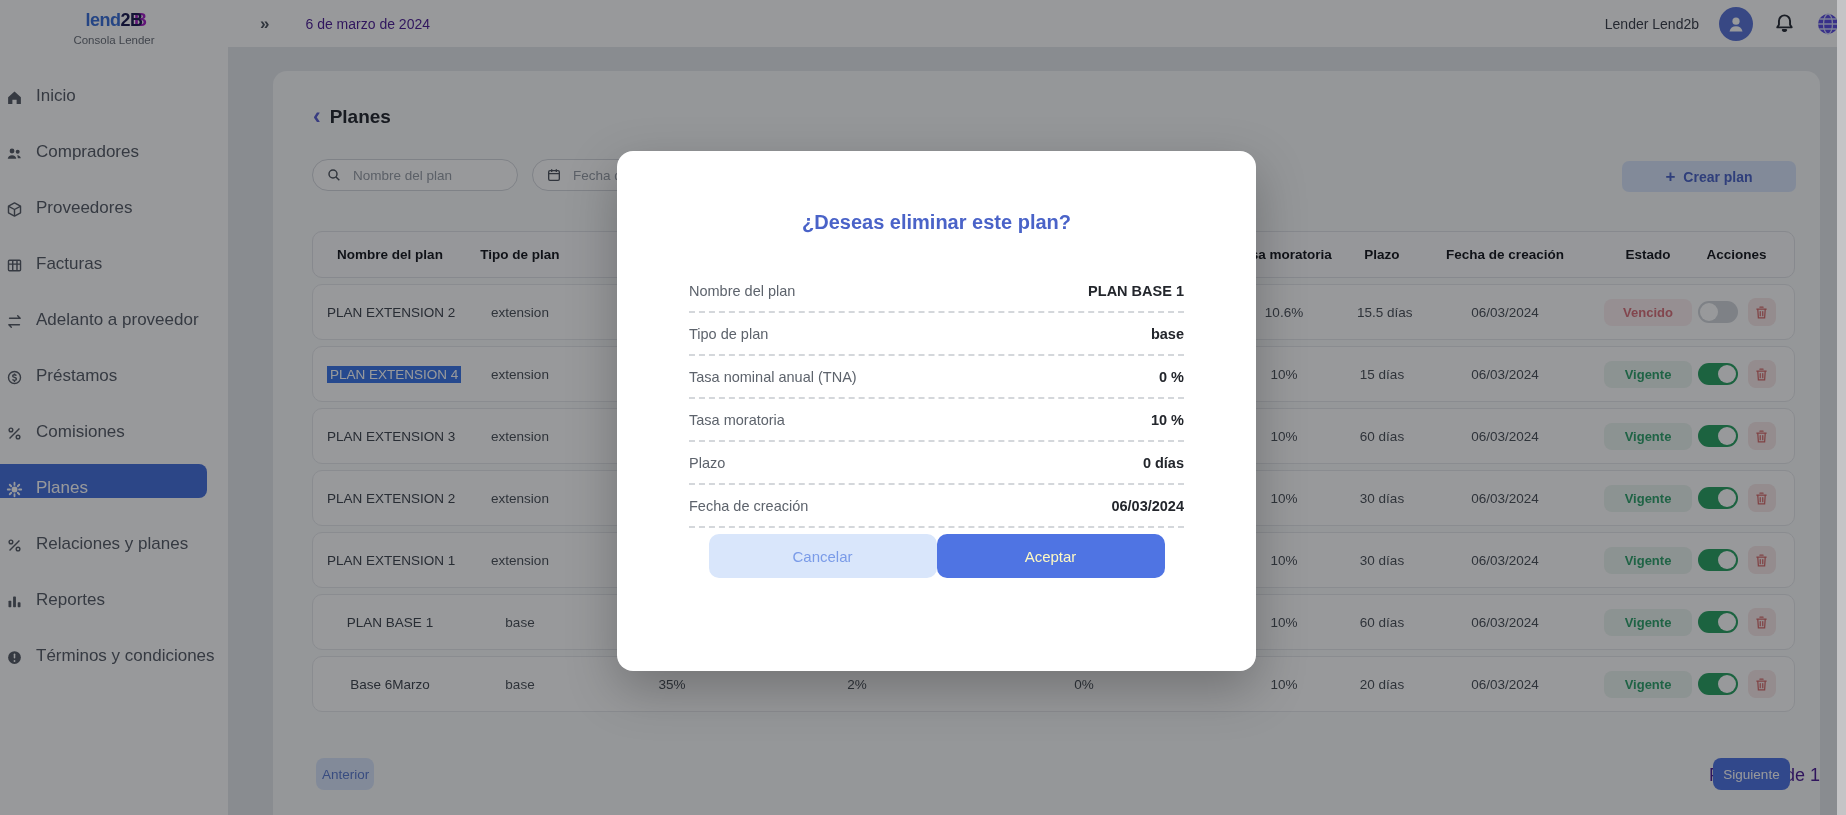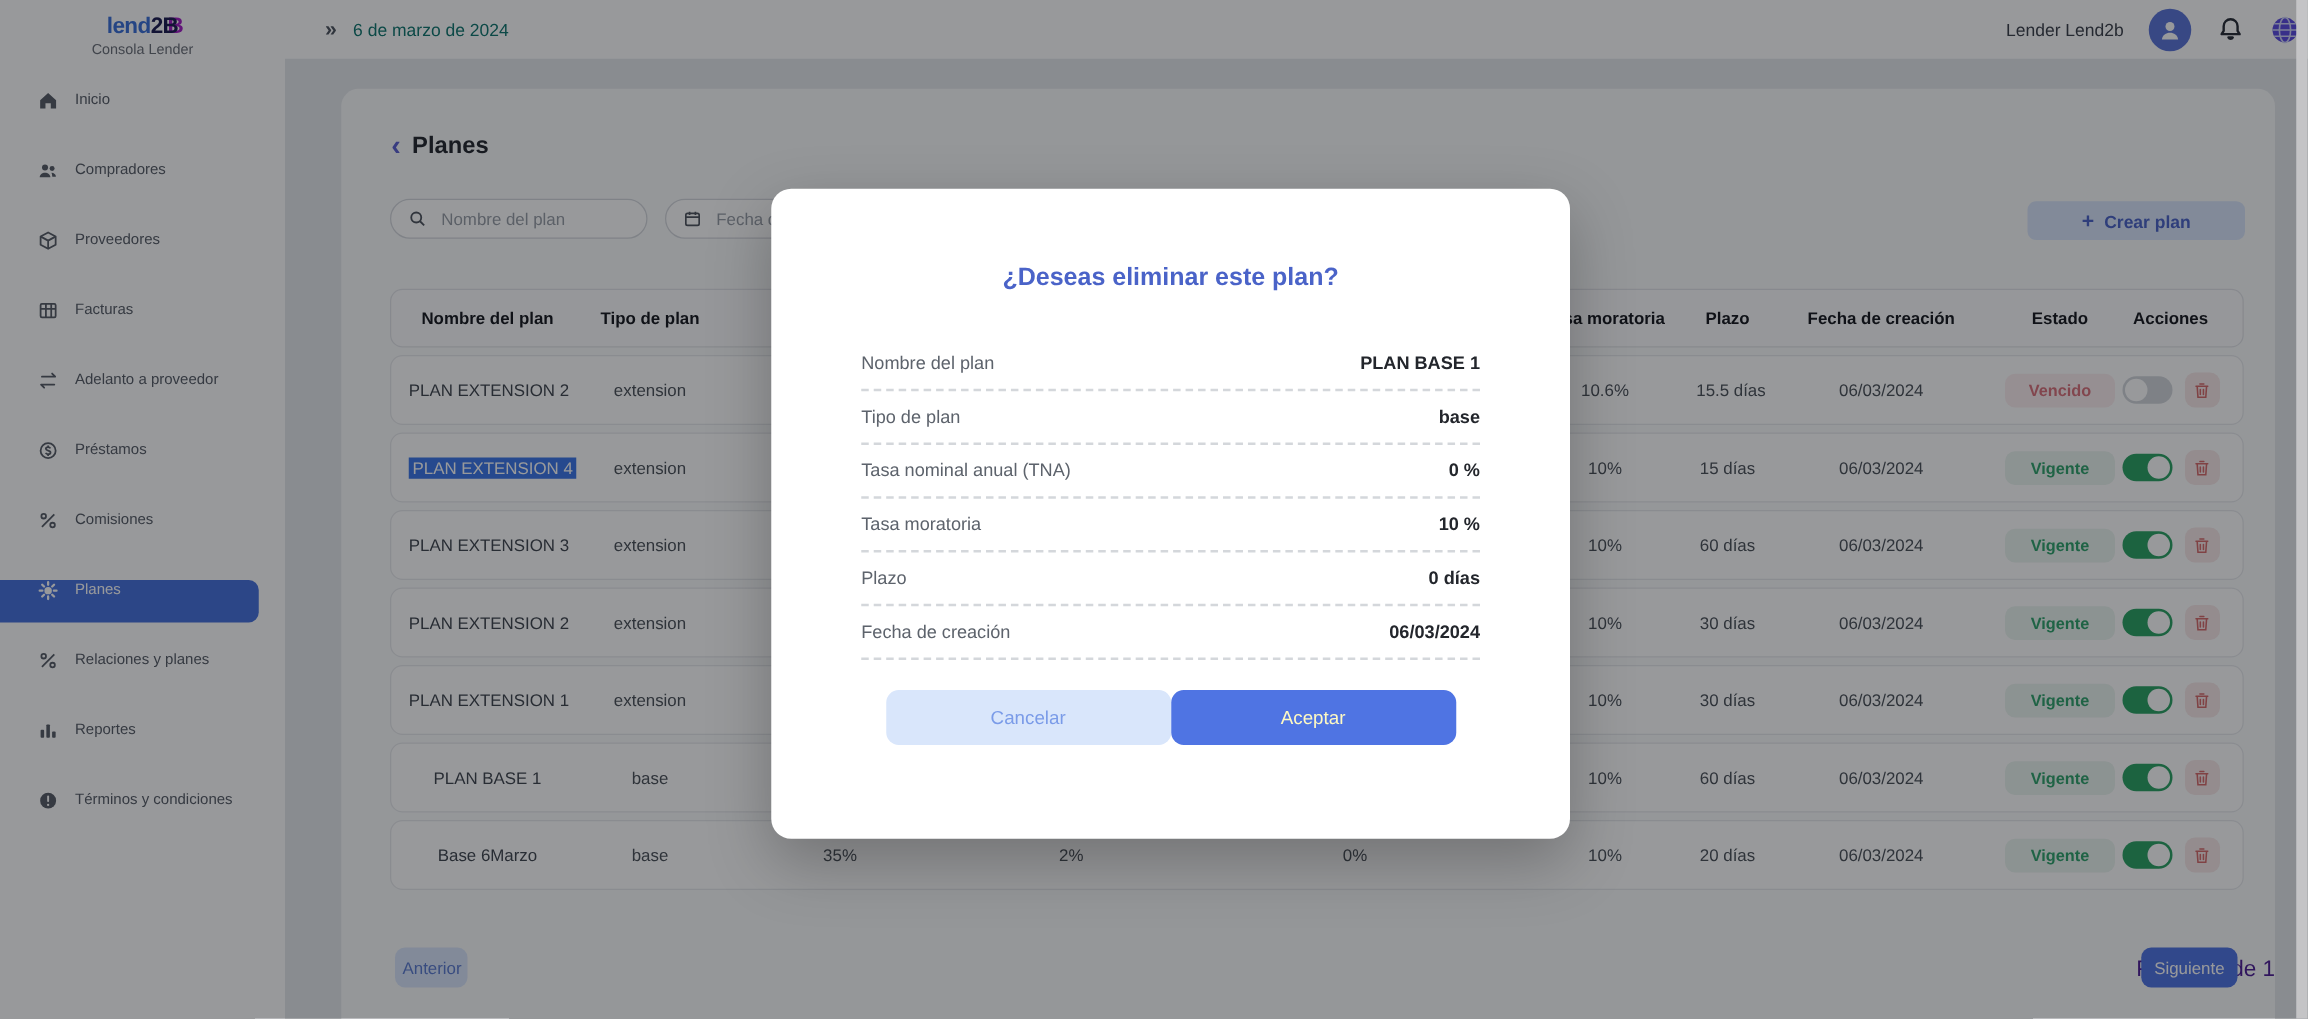--- a/index.html
+++ b/index.html
@@ -18,30 +18,30 @@
   
   .sidebar{position:absolute;left:0;top:0;width:228px;height:815px;background:#fff;z-index:1;}
   .logo-row{margin-top:10px;text-align:center;font-size:18px;font-weight:bold;letter-spacing:-0.5px;}
   .logo-lend{color:var(--logo-blue);}
   .logo-2{color:var(--logo-navy);}
   .b-wrap{position:relative;display:inline-block;}
   .b-back{position:absolute;left:4px;top:0;color:var(--logo-purple);}
   .b-front{position:relative;color:var(--logo-navy);}
   .sidebar-sub{text-align:center;font-size:11.5px;color:#6a6f78;margin-top:3px;}
   .nav{position:absolute;top:72px;left:0;right:0;}
-  .nav-item{display:flex;align-items:flex-start;gap:13px;padding-left:30px;height:34px;margin-bottom:22px;
-            font-size:12px;color:#565c66;width:207px;border-radius:0 8px 8px 0;cursor:pointer;}
+  .nav-item{display:flex;align-items:flex-end;gap:13px;padding-left:6px;height:34px;margin-bottom:22px;
+            font-size:17px;color:#565c66;width:207px;border-radius:0 8px 8px 0;cursor:pointer;}
   .nav-item.active{background:var(--sidebar-active);color:#fff;}
   .nav-item .icon{width:17px;height:17px;flex:none;display:inline-flex;}
   .nav-item svg{width:17px;height:17px;}
 
   
   .topbar{position:absolute;left:228px;top:0;right:0;height:47px;background:#fff;display:flex;align-items:center;z-index:1;}
   .collapse{margin-left:32px;font-size:17px;color:#4c535e;font-weight:bold;cursor:pointer;}
-  .topbar-date{margin-left:13px;font-size:14px;color:#0f766e;}
+  .topbar-date{margin-left:36px;font-size:14px;color:#4c1d95;}
   .topbar-right{margin-left:auto;display:flex;align-items:center;gap:20px;margin-right:6px;}
   .user-label{font-size:14px;color:#3a3f49;}
   .avatar{width:34px;height:34px;border-radius:50%;background:var(--avatar-blue);
           display:flex;align-items:center;justify-content:center;cursor:pointer;}
   .avatar svg{width:24px;height:24px;}
   .bell{display:flex;cursor:pointer;color:#262b35;}
   .bell svg{width:23px;height:23px;}
   .globe{display:flex;cursor:pointer;color:var(--globe-indigo);}
   .globe svg{width:24px;height:24px;}
 
@@ -99,21 +99,21 @@
   .overlay{position:absolute;inset:0;background:rgba(10,12,16,0.42);z-index:5;}
   .scroll-strip{position:absolute;right:0;top:0;bottom:0;width:9px;background:#c4c4c6;z-index:8;}
   .modal{position:absolute;left:617px;top:151px;width:639px;height:520px;background:#fff;border-radius:16px;
          z-index:10;box-shadow:0 18px 50px rgba(0,0,0,.25);}
   .modal-title{margin-top:60px;text-align:center;font-size:20px;font-weight:bold;color:var(--accent-deep);}
   .modal-fields{margin:36px 72px 0;}
   .m-field{display:flex;justify-content:space-between;align-items:center;padding:13px 0 12px;
            border-bottom:2px dashed #d4d7db;}
   .m-label{font-size:14.5px;color:#5d636c;}
   .m-value{font-size:14.5px;font-weight:bold;color:#23262c;}
-  .modal-actions{display:flex;justify-content:center;margin-top:24px;}
+  .modal-actions{display:flex;justify-content:center;margin-top:6px;}
   .modal-actions button{width:228px;height:44px;border-radius:10px;border:none;font-size:15px;
                         cursor:pointer;font-family:"Liberation Sans",sans-serif;}
   .btn-cancel{background:var(--accent-light);color:#7a9be8;}
   .btn-accept{background:var(--accent);color:#fef9c3;}
 </style>
 </head>
 <body>
 
 <aside class="sidebar">
   <div class="logo-row">

